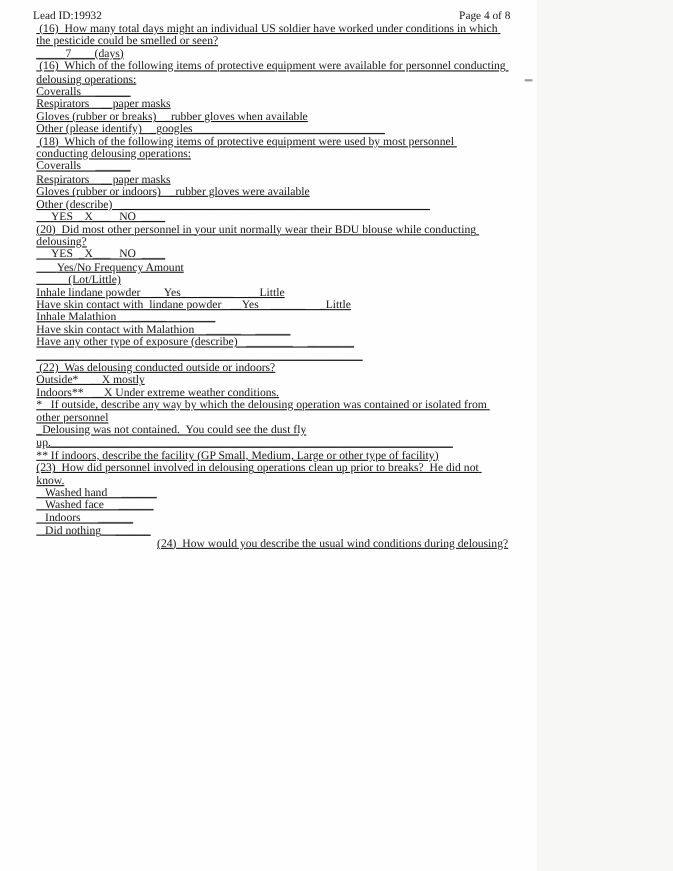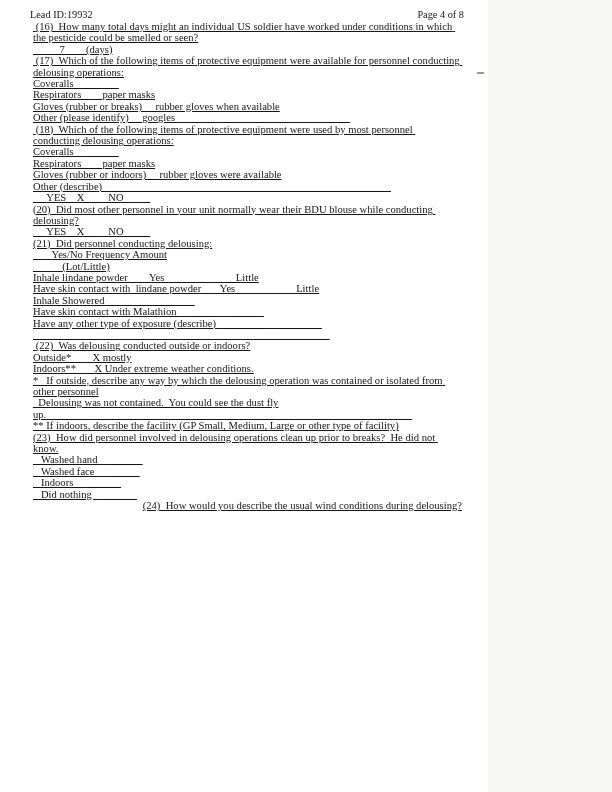--- a/index.html
+++ b/index.html
@@ -61,43 +61,42 @@
     <span>Page  4  of  8</span>
   </div>
 
   <div class="artifact"></div>
 
   <div class="content">
 
     <p class="mt86"> (16)  How many total days might an individual US soldier have worked under conditions in which the pesticide could be smelled or seen?</p>
     <p>_____7____(days)</p>
 
-    <p class="mt12"> (17)  Which of the following items of protective equipment were available for personnel conducting delousing operations:</p>
+    <p class="mt12"> (16)  Which of the following items of protective equipment were available for personnel conducting delousing operations:</p>
     <p class="mt13">Coveralls     ______</p>
     <p>Respirators    __paper masks</p>
     <p>Gloves (rubber or breaks)   _rubber gloves when available</p>
     <p>Other (please identify)   _googles_________________________________</p>
 
     <p class="mt17"> (18)  Which of the following items of protective equipment were used by most personnel conducting delousing operations:</p>
     <p>Coveralls     ______</p>
     <p>Respirators    __paper masks</p>
     <p>Gloves (rubber or indoors)   _rubber gloves were available</p>
     <p>Other (describe)   _____________________________________________________</p>
 
     <p>     YES  _X___   NO  ____</p>
 
     <p class="mt13">(20)  Did most other personnel in your unit normally wear their BDU blouse while conducting delousing?</p>
     <p>     YES  _X___   NO  ____</p>
 
-    <p class="mt14">(21)  Did personnel conducting delousing:</p>
     <p>       Yes/No Frequency Amount</p>
     <p>           (Lot/Little)</p>
     <p>Inhale lindane powder    __Yes_    ______     __Little</p>
     <p>Have skin contact with  lindane powder   __Yes    ______     _Little</p>
-    <p>Inhale Showered     ______     ______</p>
+    <p>Inhale Malathion     ______     ______</p>
     <p>Have skin contact with Malathion    ______     ______</p>
     <p>Have any other type of exposure (describe)   ________     ________</p>
     <p>________________________________________________________</p>
 
     <p class="mt13"> (22)  Was delousing conducted outside or indoors?</p>
     <p class="mt14">Outside*    __X mostly</p>
     <p>Indoors**   __X Under extreme weather conditions.</p>
     <p class="mt16">*   If outside, describe any way by which the delousing operation was contained or isolated from other personnel</p>
     <p>_Delousing was not contained.  You could see the dust fly</p>
     <p>up._____________________________________________________________________</p>

